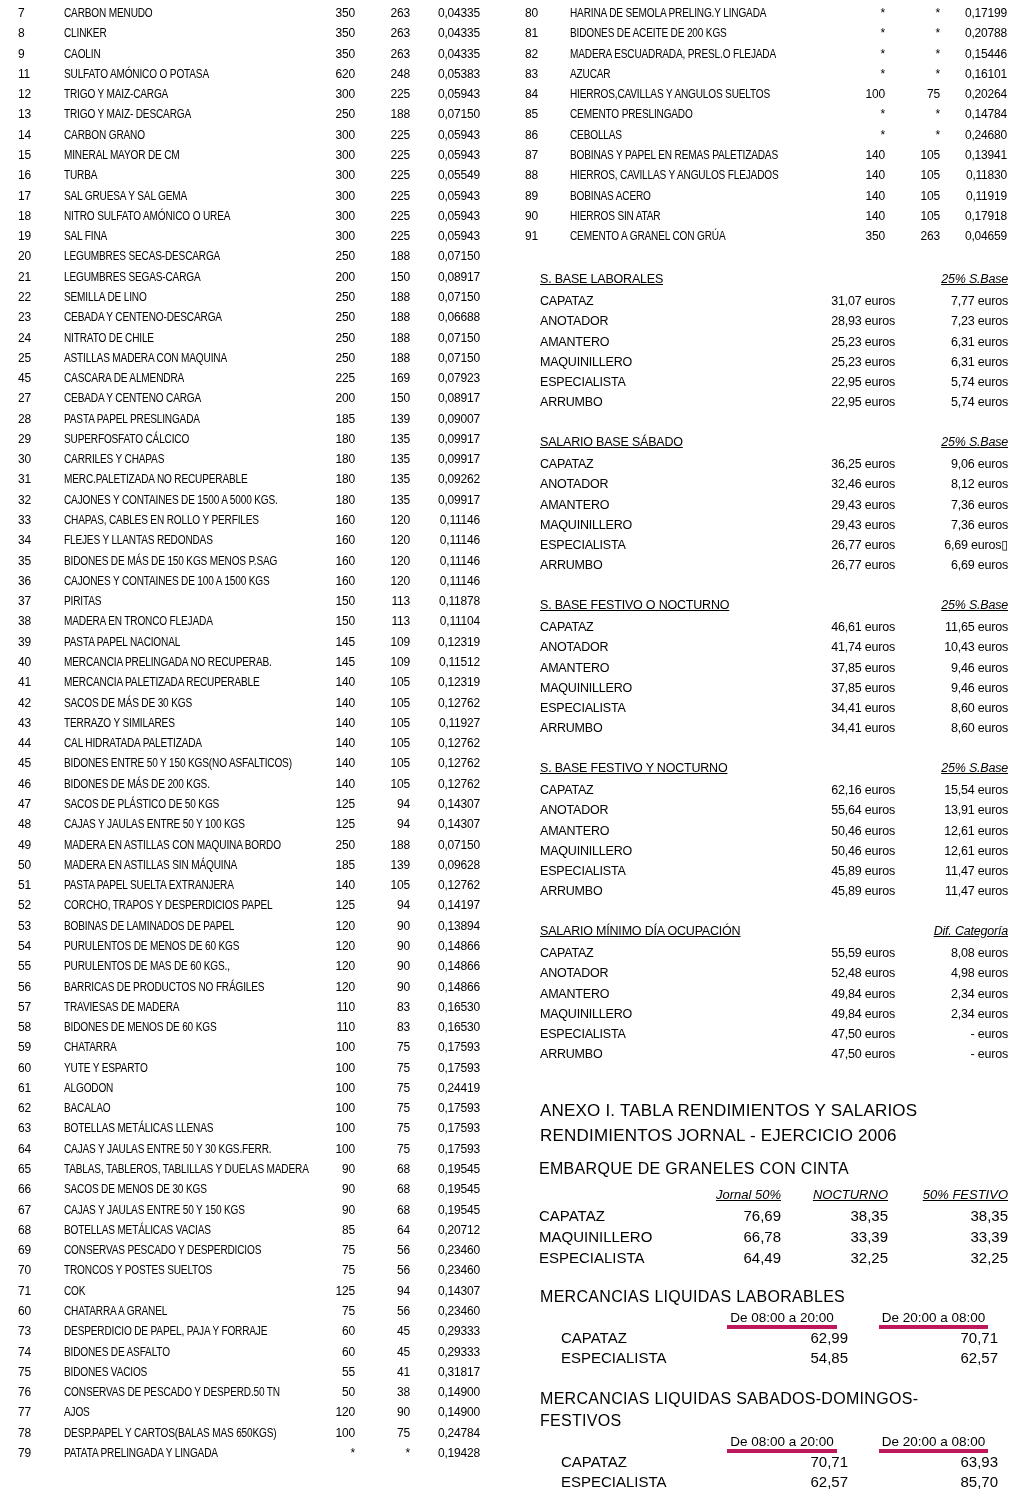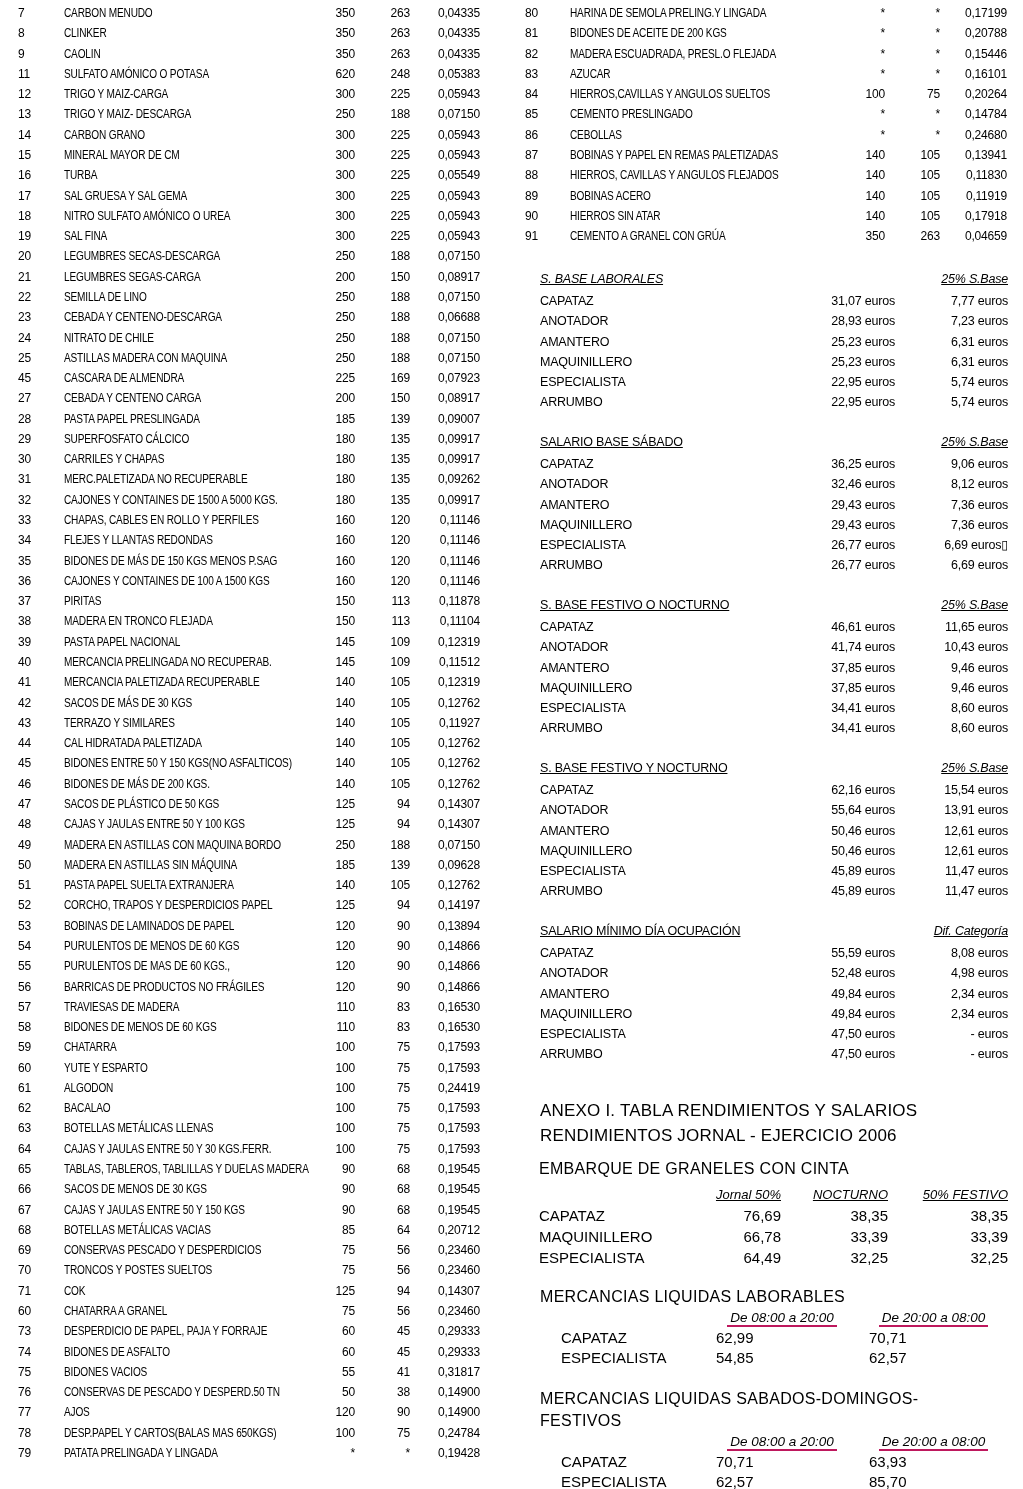--- a/index.html
+++ b/index.html
@@ -15,21 +15,21 @@
   .goods-left  .grow { grid-template-columns:46px 247px 44px 55px 70px; }
   .goods-right .grow { grid-template-columns:45px 255px 60px 55px 67px; }
   .gname { transform:scaleX(0.84); transform-origin:0 50%; }
   .gc { text-align:right; }
 
   
   .ssec { position:absolute; left:540px; width:468px; }
   .shead { display:flex; justify-content:space-between; height:23px; line-height:23px;
            font-size:12.5px; letter-spacing:-0.2px; }
   .stitle { text-decoration:underline; }
-  .stitle.it { font-style:italic; }
+  .stitle.it { }
   .scolhead { font-style:italic; text-decoration:underline; }
   .srow { display:grid; grid-template-columns:200px 155px 113px; height:20.3px;
           line-height:20.3px; font-size:12.5px; letter-spacing:-0.2px; }
   .sval { text-align:right; }
 
   
   .anexo { position:absolute; left:540px; top:1098px; font-size:17px; line-height:25px;
            letter-spacing:0.2px; }
 
   
@@ -45,23 +45,23 @@
 
   
   .liq { position:absolute; left:540px; width:458px; }
   .liq-lab { top:1286px; }
   .liq-fest { top:1388px; }
   .ltitle { font-size:16px; line-height:22px; letter-spacing:0.3px; }
   .lhead, .lrow { display:grid; grid-template-columns:155px 132px 21px 129px;
                   margin-left:21px; height:20px; line-height:20px; }
   .lhead { font-size:13.5px; }
   .lh { text-align:center; }
-  .lh span { font-style:italic; border-bottom:2px solid #be185d; padding:0 3px; }
+  .lh span { border-bottom:4px solid #be185d; padding:0 3px; }
   .lrow { font-size:15px; }
-  .lval { text-align:left; }
+  .lval { text-align:right; }
 </style>
 </head>
 <body>
 
 <div class="page">
 
   <div class="goods goods-left">
 
       <div class="grow">
         <span class="gnum">7</span>

